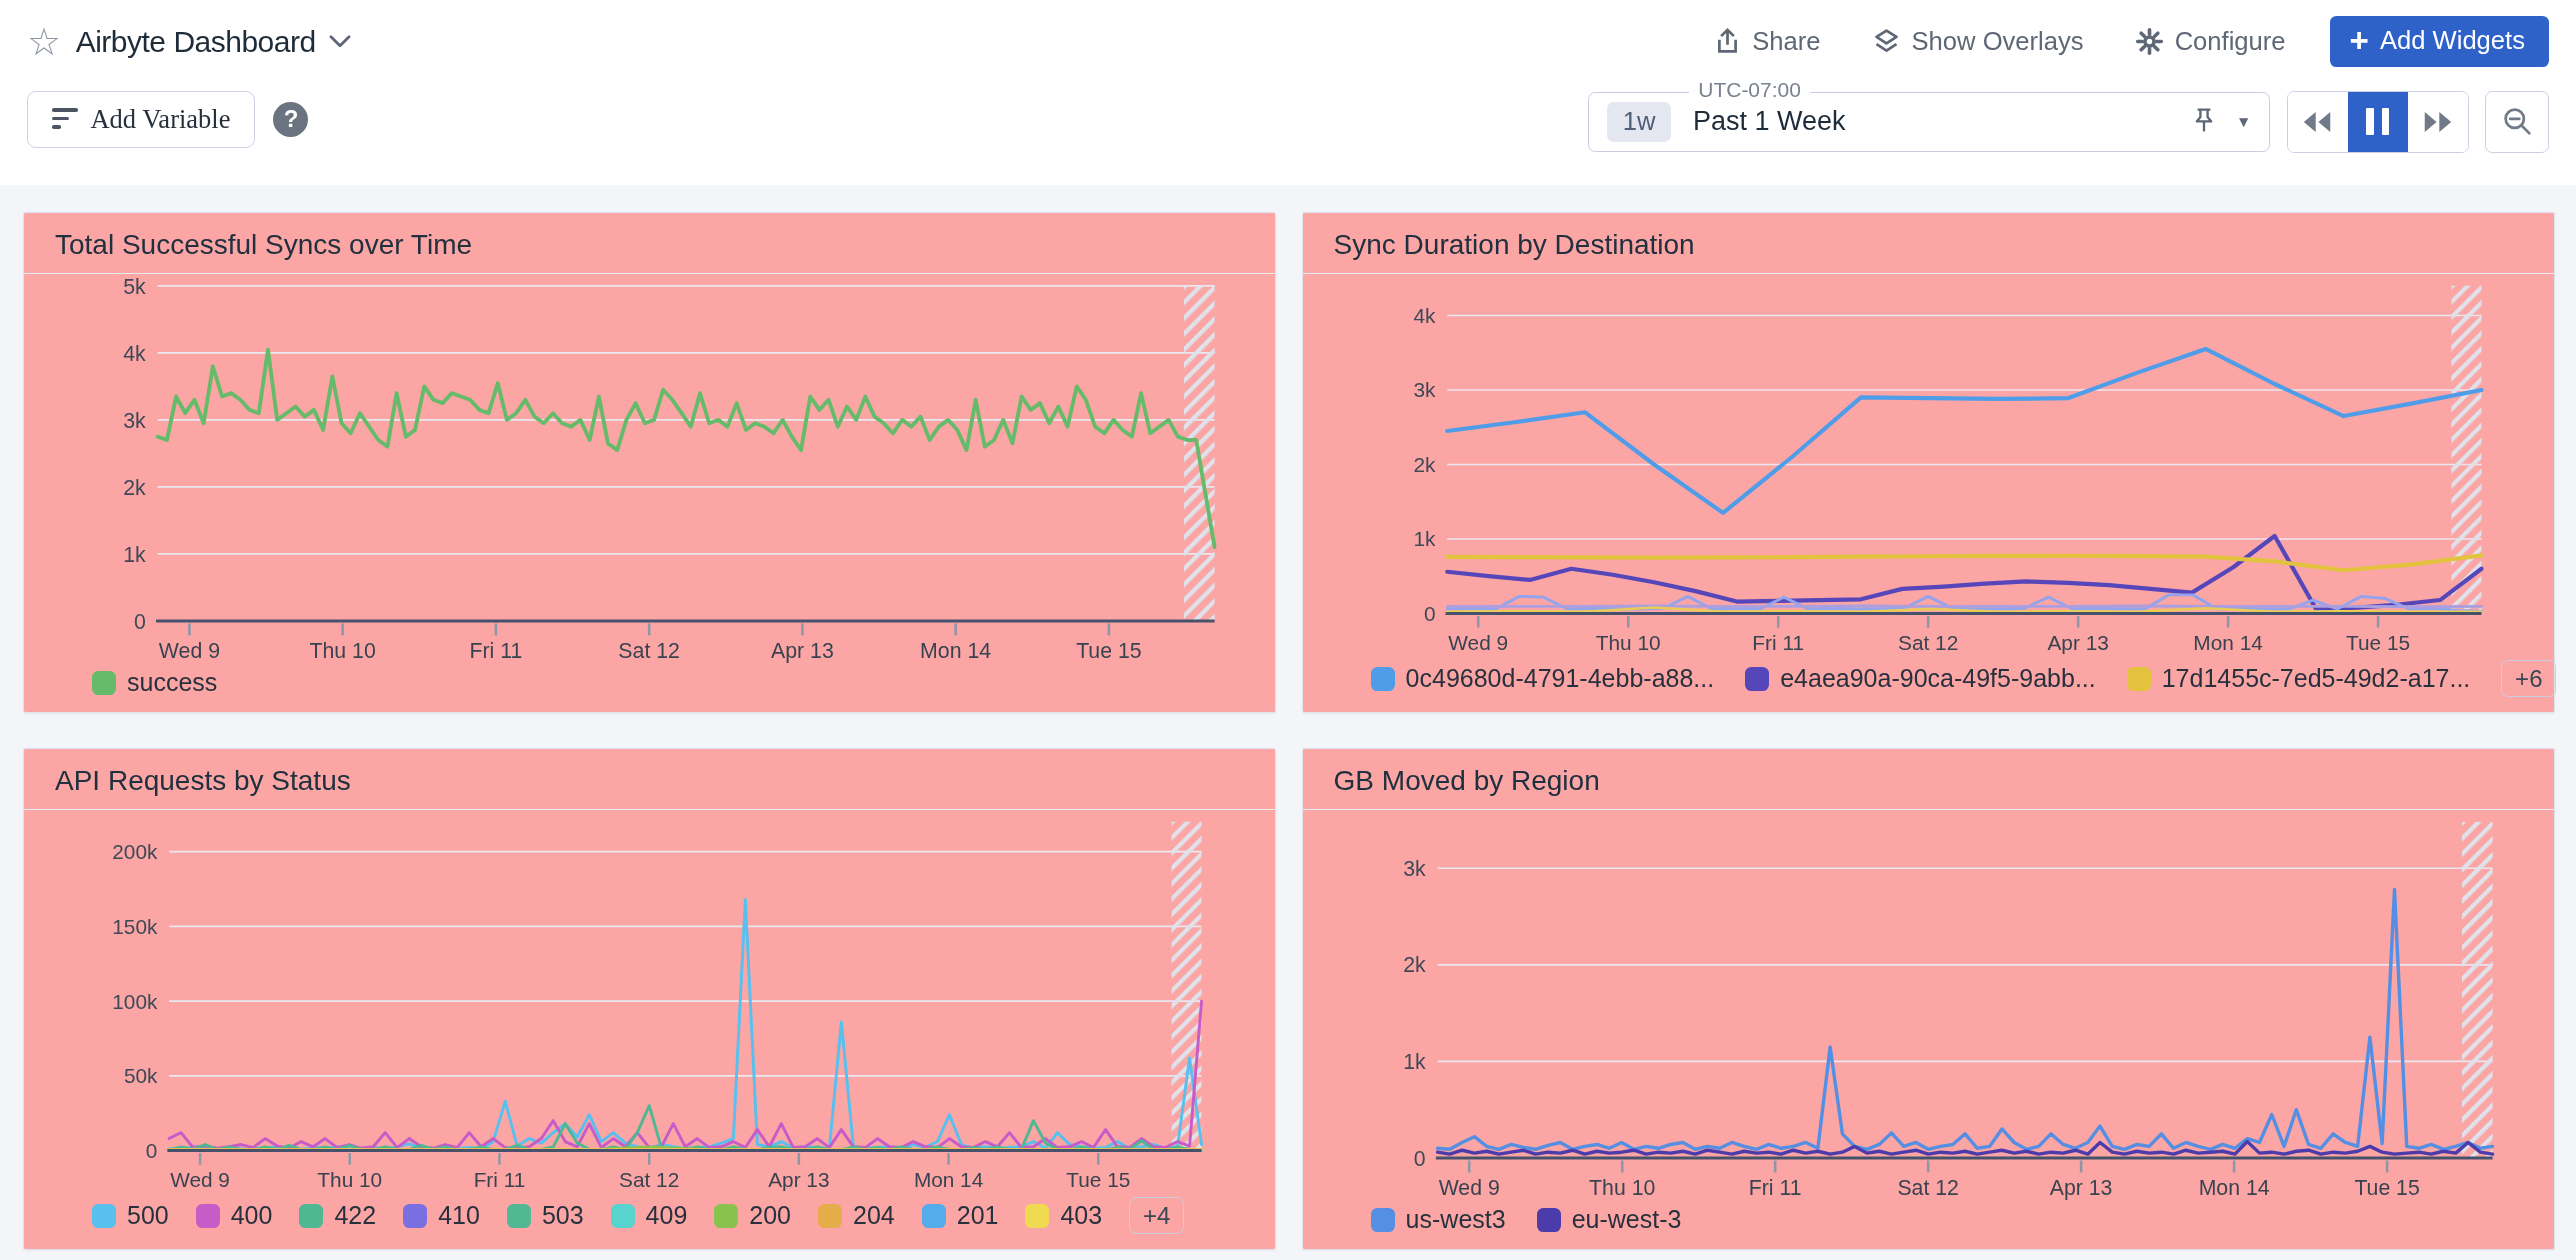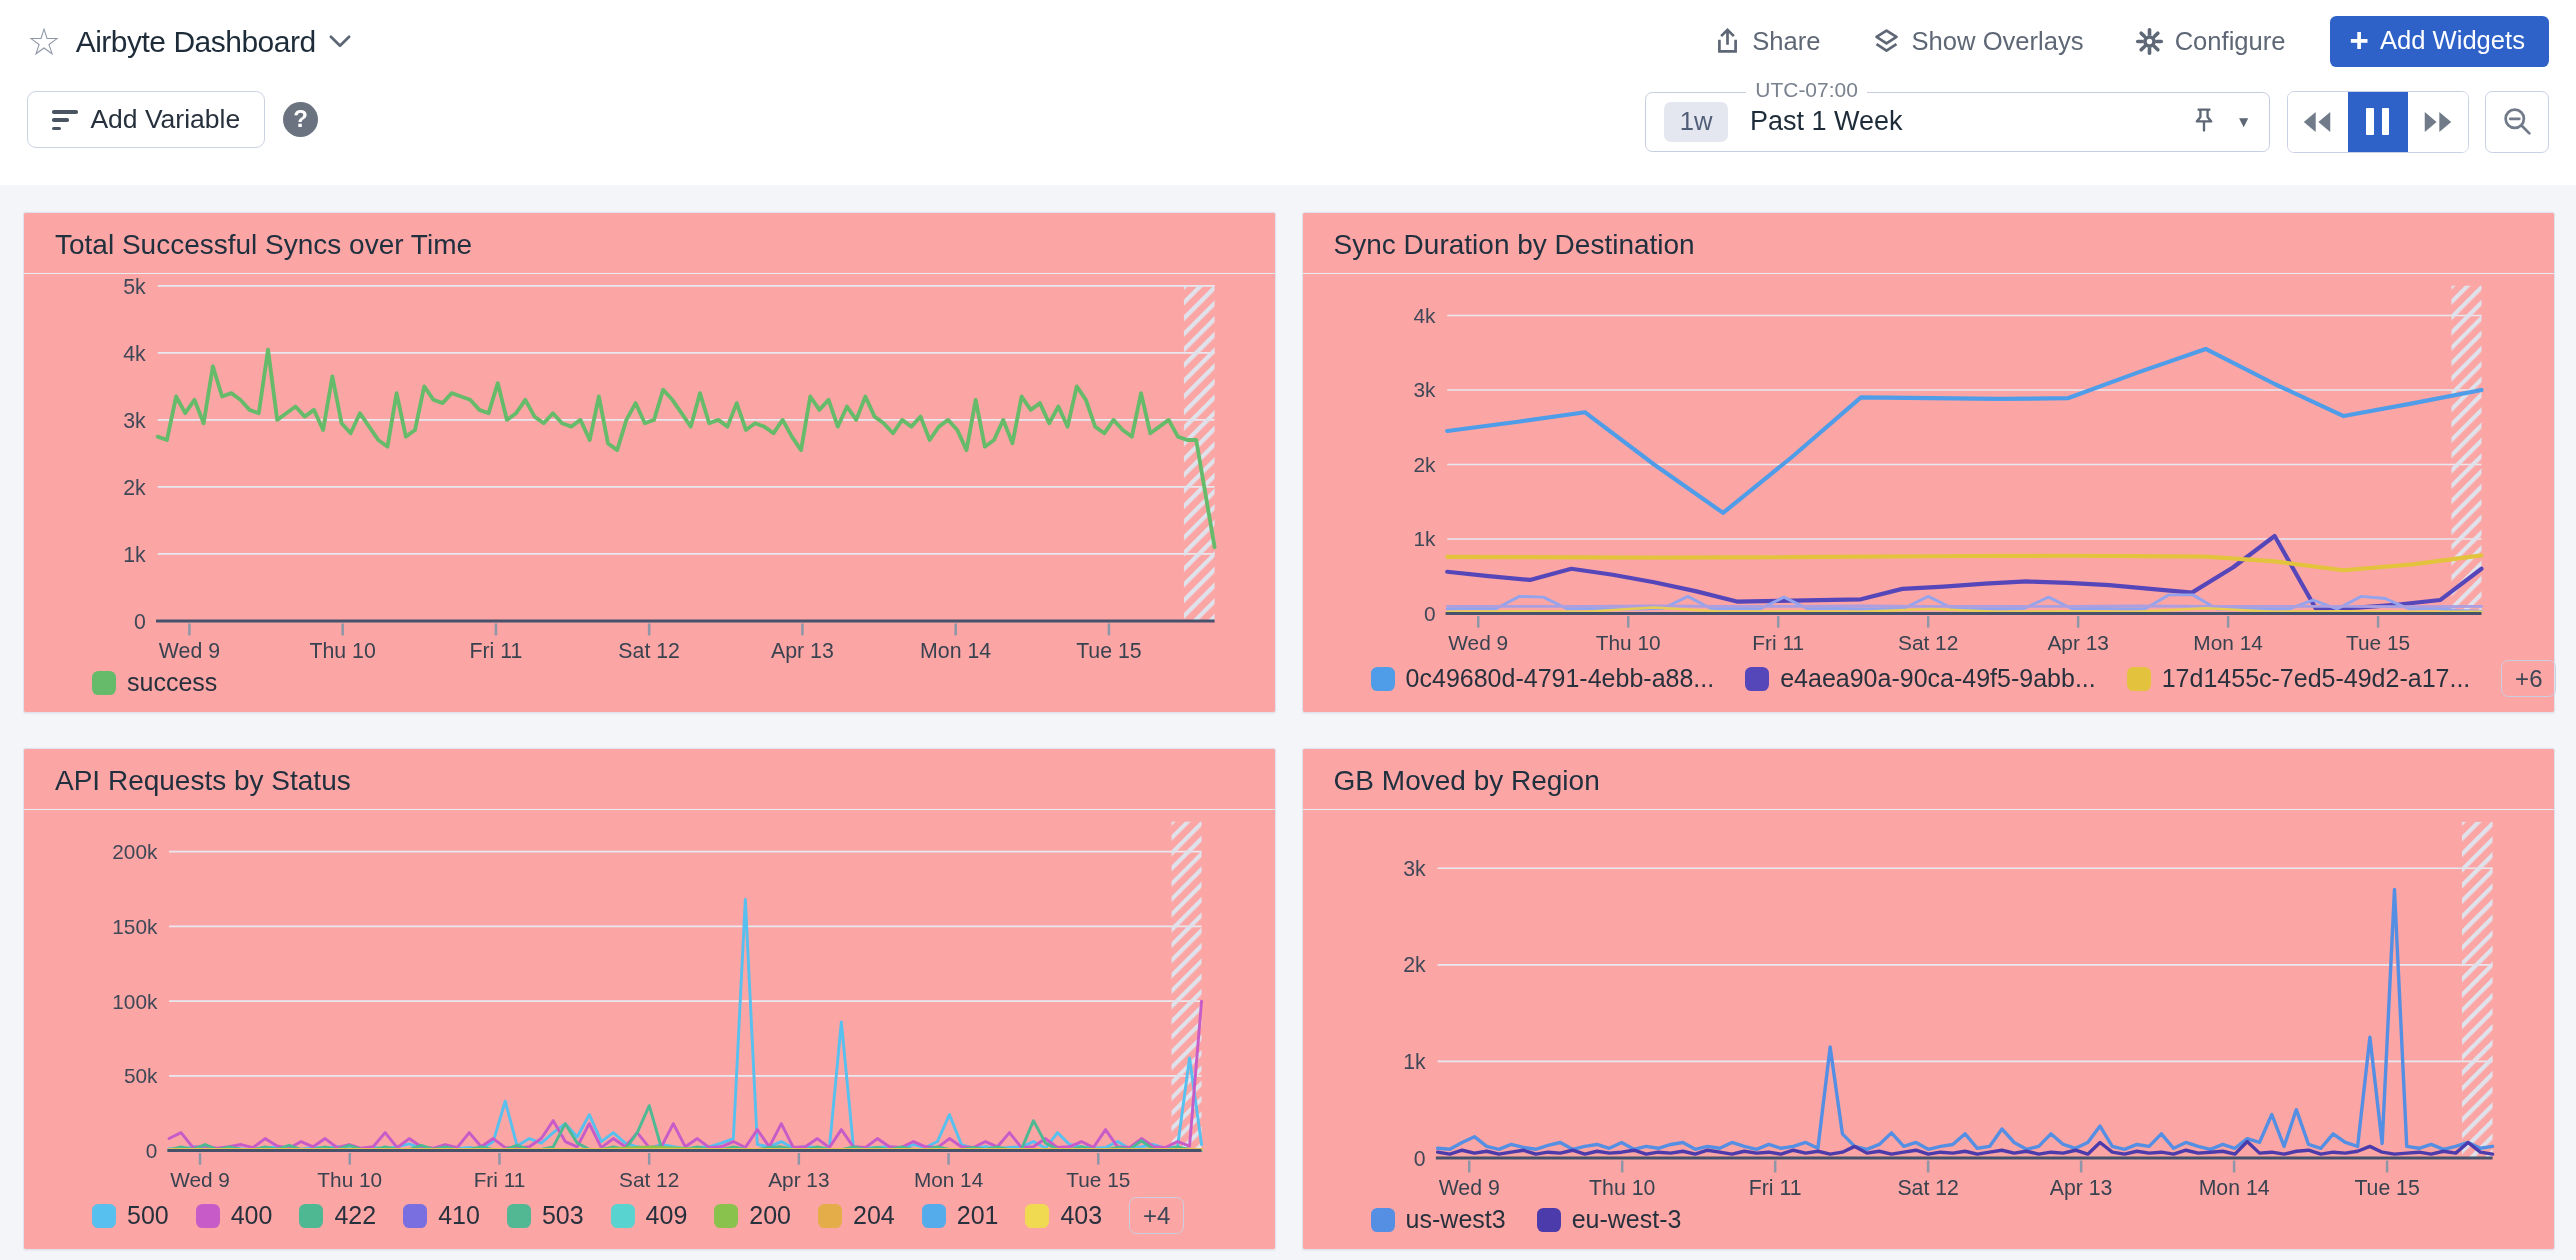--- a/index.html
+++ b/index.html
@@ -13,31 +13,31 @@
   .star{font-size:38px;color:#8f97a5;line-height:1;cursor:pointer;}
   .dash-title{font-size:30px;font-weight:500;color:#1e2c39;margin-left:14.6px;letter-spacing:-0.5px;}
   .title-chev{margin-left:12.8px;cursor:pointer;display:flex;align-items:center;}
   .spacer{flex:1;}
   .hdr-action{display:flex;align-items:center;gap:11px;color:#5e6775;font-size:25.6px;margin-left:51px;cursor:pointer;}
   .hdr-action svg{display:block;}
   .btn-primary{margin-left:44px;background:#2e62c9;color:#fff;border-radius:6.4px;
     padding:10px 24px 12px 20px;font-size:25.6px;display:flex;align-items:center;gap:11px;cursor:pointer;}
   .btn-primary .plus{font-size:33px;font-weight:bold;line-height:0.8;}
   .hrow2{display:flex;align-items:flex-start;margin-top:20px;}
-  .btn-outline{display:flex;align-items:flex-end;gap:12.8px;border:1.8px solid #ccd2e2;border-radius:9px;
-    background:#fff;padding:12px 24px;font-size:26.5px;color:#27313d;cursor:pointer;}
+  .btn-outline{display:flex;align-items:flex-start;gap:12.8px;border:1.8px solid #ccd2e2;border-radius:9px;
+    background:#fff;padding:12px 24px;font-size:26.5px;color:#27313d;cursor:pointer;font-family:Liberation Serif, serif;}
   .help-circle{width:35px;height:35px;border-radius:50%;background:#6b7380;color:#fff;font-size:24px;
     font-weight:bold;display:flex;align-items:center;justify-content:center;margin-left:18px;margin-top:11px;cursor:pointer;}
   .filter-icon{display:inline-block;width:25.6px;}
   .filter-icon i{display:block;background:#4a5462;height:3.7px;border-radius:1.8px;margin:4.6px 0;}
   .filter-icon i:nth-child(1){width:25.6px;}
   .filter-icon i:nth-child(2){width:17.4px;}
   .filter-icon i:nth-child(3){width:9px;}
   .tf-cluster{display:flex;align-items:center;}
-  .timeframe{position:relative;width:625px;height:60px;border:1.8px solid #c7cde0;border-radius:7.3px;
+  .timeframe{position:relative;width:682px;height:60px;border:1.8px solid #c7cde0;border-radius:7.3px;
     background:#fff;display:flex;align-items:center;padding:0 18px;box-sizing:border-box;cursor:pointer;}
   .tz-label{position:absolute;top:-14.6px;left:100px;background:#fff;padding:0 9px;font-size:21px;color:#7a828f;}
   .tf-shortcut{background:#e4e7f0;border-radius:7px;padding:5.5px 15.5px;font-size:25.6px;color:#515e77;}
   .tf-text{font-size:27px;color:#1e2c39;margin-left:22px;}
   .tf-right{margin-left:auto;display:flex;align-items:center;gap:20px;color:#5e6775;}
   .tf-caret{font-size:15.5px;color:#5e6775;}
   .playgroup{display:flex;margin-left:16.4px;border:1.8px solid #c9cfe4;border-radius:7.3px;overflow:hidden;height:60px;background:#fff;}
   .playbtn{width:60px;height:60px;display:flex;align-items:center;justify-content:center;cursor:pointer;background:#fff;}
   .playbtn.active{background:#2e62c9;}
   .pause-bars{display:flex;gap:8.2px;}

